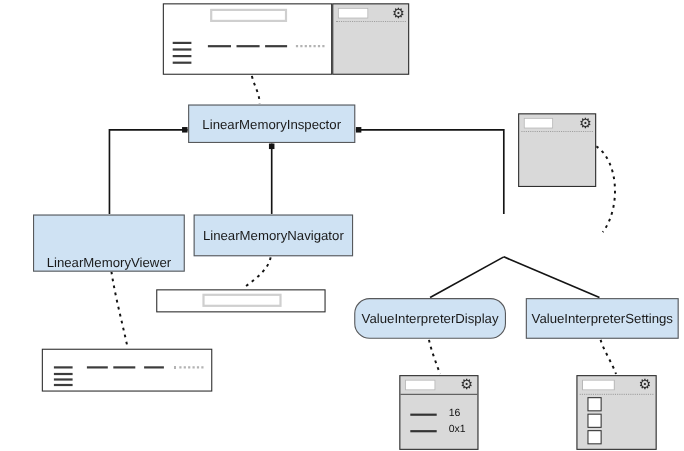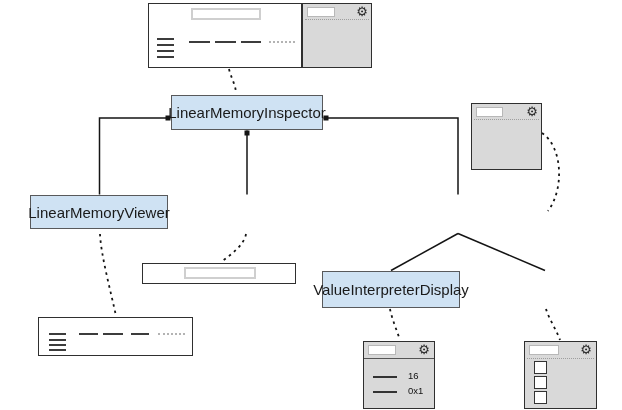--- a/index.html
+++ b/index.html
@@ -9,21 +9,21 @@
   }
   svg.wires { position:absolute; left:0; top:0; width:622px; height:410px; z-index:1; }
   .solid-edge { fill:none; stroke:var(--connector,#141414); stroke-width:1.5; }
   .dashed-edge { fill:none; stroke:var(--connector,#141414); stroke-width:1.8; stroke-dasharray:2.5 4; }
   .edge-marker { fill:var(--connector,#141414); }
 
   .node {
     position:absolute; z-index:2; box-sizing:border-box;
     background:var(--node-fill,#cfe2f3); border:1px solid var(--node-border,#58595b);
     display:flex; align-items:center; justify-content:center;
-    font-size:15px; color:#1a1a1a; white-space:nowrap;
+    font-size:12px; color:#1a1a1a; white-space:nowrap;
   }
   .mockup { position:absolute; z-index:2; box-sizing:border-box; border:1.5px solid var(--mockup-border,#2f2f2f); }
   .white-m { background:#ffffff; }
   .gray-m  { background:var(--panel-fill,#d9d9d9); }
 
   .m-input { position:absolute; background:#ffffff; border:2px solid #cfcfcf; box-sizing:border-box; }
   .m-input.small { border:1.5px solid #b8b8b8; }
   .ph-line  { position:absolute; height:2px; background:#3c3c3c; }
   .ph-dotted{ position:absolute; height:0; border-top:2px dotted #b3b3b3; }
   .sep-dotted { position:absolute; left:2px; right:2px; height:0; border-top:1.5px dotted #9e9e9e; }
@@ -73,25 +73,31 @@
 
   <div class="mockup gray-m" style="left:302px;top:3px;width:70px;height:65px;">
     <div class="m-input small" style="left:4px;top:3px;width:28px;height:10px;"></div>
     <span class="gear" style="right:3px;top:1px;">⚙</span>
     <div class="sep-dotted" style="top:15px;"></div>
   </div>
 
   <div class="node" style="left:171px;top:95px;width:152px;height:35px;">
     <span>LinearMemoryInspector</span>
   </div>
-  <div class="node" style="left:30px;top:195px;width:138px;height:34px;">
+  <div class="node" style="left:30px;top:195px;width:138px;height:52px;align-items:flex-end;">
     <span>LinearMemoryViewer</span>
   </div>
-  <div class="node" style="left:322px;top:271px;width:138px;height:37px;">
+  <div class="node" style="left:176px;top:195px;width:145px;height:38px;">
+    <span>LinearMemoryNavigator</span>
+  </div>
+  <div class="node" style="left:322px;top:271px;width:138px;height:37px;border-radius:14px;">
     <span>ValueInterpreterDisplay</span>
+  </div>
+  <div class="node" style="left:478px;top:271px;width:139px;height:37px;">
+    <span>ValueInterpreterSettings</span>
   </div>
 
   <div class="mockup gray-m" style="left:471px;top:103px;width:71px;height:67px;">
     <div class="m-input small" style="left:4px;top:3px;width:27px;height:10px;"></div>
     <span class="gear" style="right:3px;top:1px;">⚙</span>
     <div class="sep-dotted" style="top:15px;"></div>
   </div>
 
   <div class="mockup white-m" style="left:142px;top:263px;width:154px;height:21px;">
     <div class="m-input" style="left:41px;top:3px;width:72px;height:12px;"></div>

